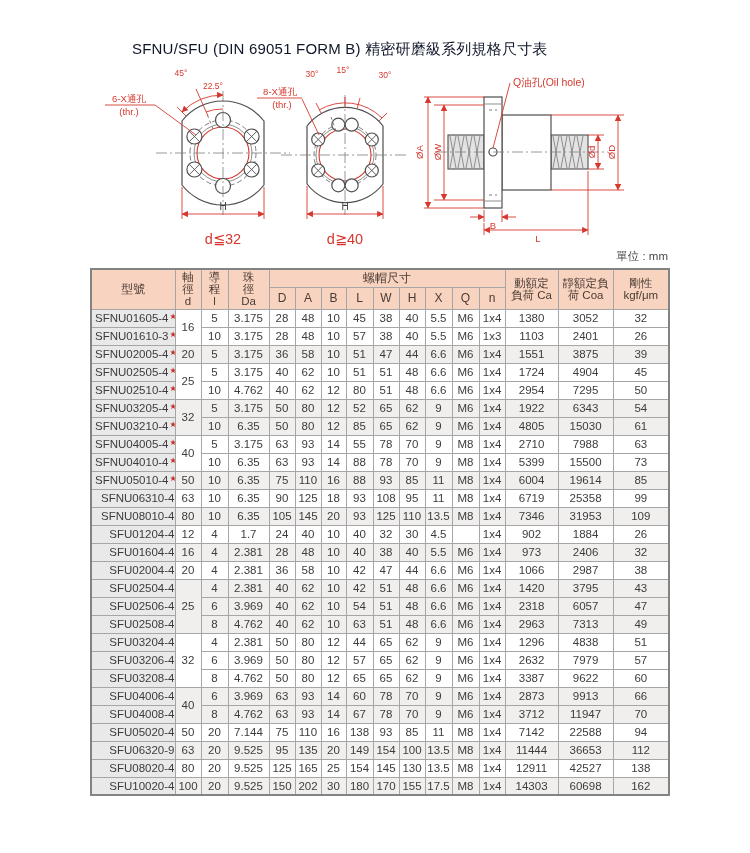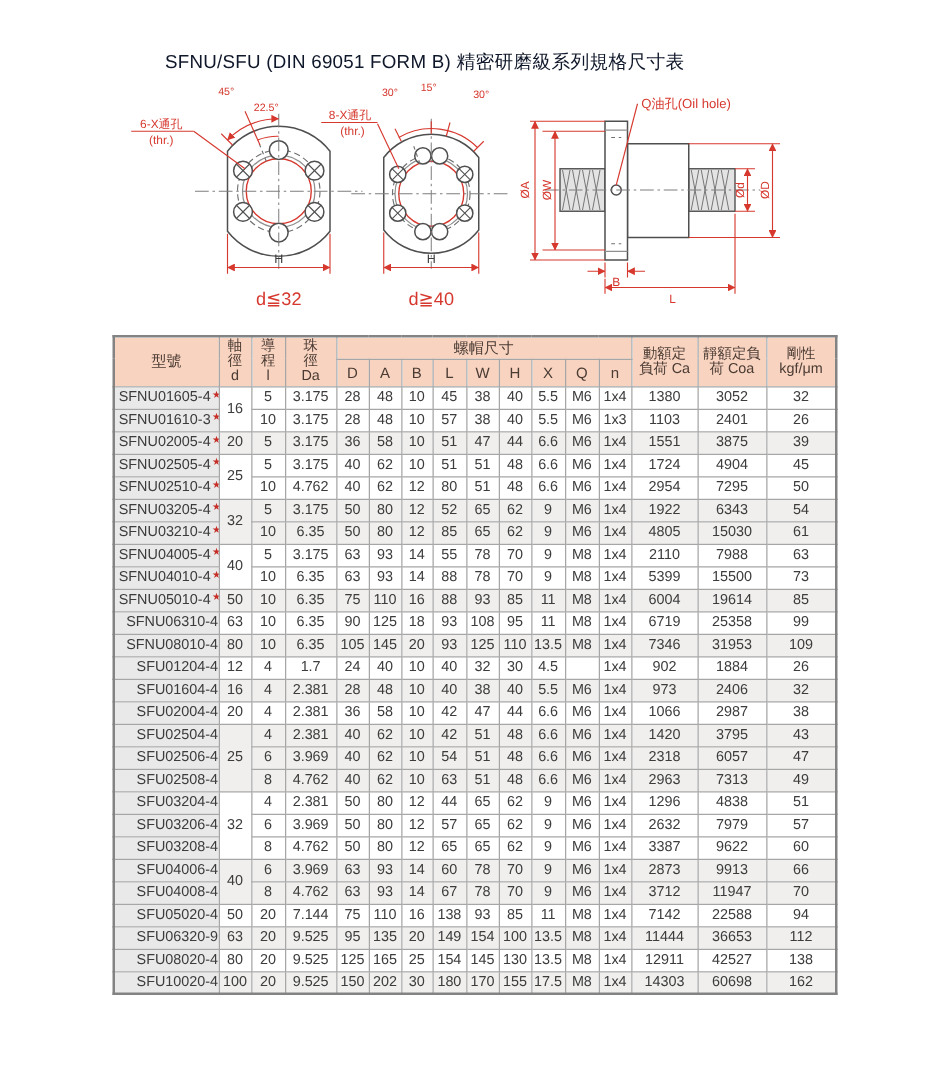--- a/index.html
+++ b/index.html
@@ -209,20 +209,21 @@
       <line class="redl" x1="516" y1="162" x2="502" y2="162" marker-end="url(#ar)"></line>
       <text class="redt" x="493" y="174" text-anchor="middle">B</text>
 
       <line class="redl" x1="484" y1="168" x2="484" y2="180"></line>
       <line class="redl" x1="588" y1="116" x2="588" y2="180"></line>
       <line class="redl" x1="484" y1="175" x2="588" y2="175" marker-start="url(#ar)" marker-end="url(#ar)"></line>
       <text class="redt" x="538" y="187" text-anchor="middle">L</text>
     </g>
   </svg>
 
+  <div class="unit">單位 : mm</div>
 
   <div class="specwrap">
     <table>
       <colgroup>
         <col style="width:84px">
           <col style="width:26px">
           <col style="width:27px">
           <col style="width:41px">
         <col style="width:26px">
           <col style="width:26px">
@@ -412,21 +413,21 @@
             <td>3.175</td>
             <td>63</td>
             <td>93</td>
             <td>14</td>
             <td>55</td>
             <td>78</td>
             <td>70</td>
             <td>9</td>
             <td>M8</td>
             <td>1x4</td>
-            <td>2110</td>
+            <td>2710</td>
             <td>7988</td>
             <td>63</td>
           </tr>
           <tr class="band0">
             <td class="model"><span>SFNU04010-4</span><span class="star">★</span></td>
             <td>10</td>
             <td>6.35</td>
             <td>63</td>
             <td>93</td>
             <td>14</td>

